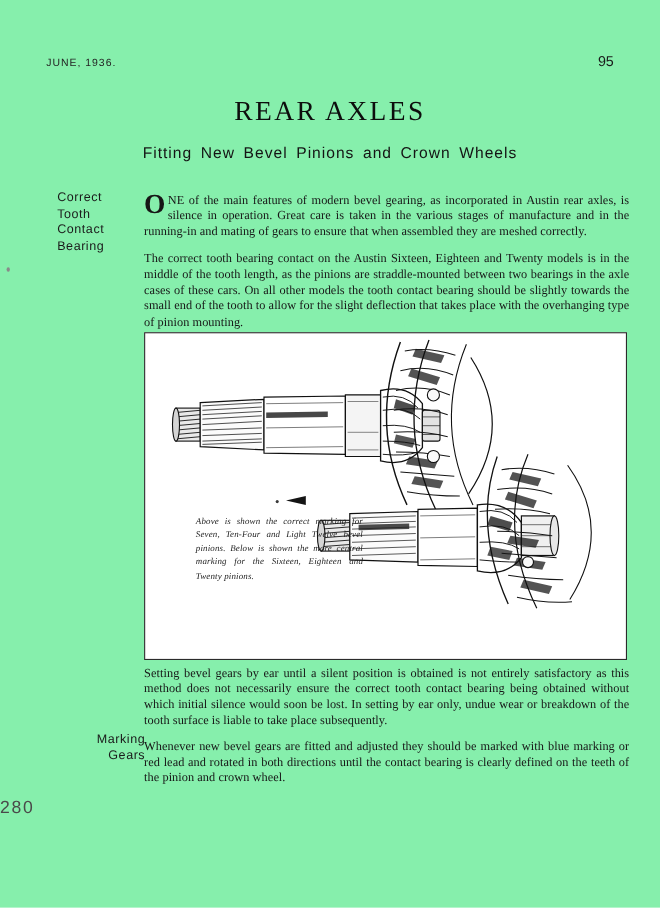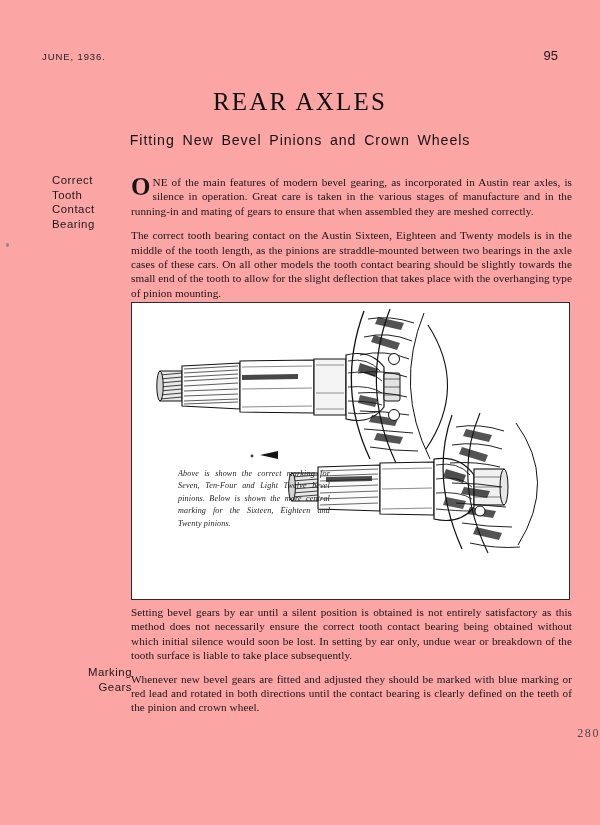--- a/index.html
+++ b/index.html
@@ -13,21 +13,21 @@
     height: 825px;
     overflow: hidden;
     font-family: "Liberation Serif", serif;
     color: #141414;
     position: relative;
   }
   .page {
     position: relative;
     width: 600px;
     height: 825px;
-    background: #fca5a5;
+    background: #86efac;
     box-sizing: border-box;
   }
 
   
   .running-head {
     position: absolute;
     top: 48px;
     left: 42px;
     right: 42px;
     height: 16px;
@@ -152,23 +152,23 @@
     color: #1c1c1c;
     letter-spacing: 0.15px;
   }
 
   
   .folio-bottom {
     position: absolute;
     top: 726px;
     left: 0;
     width: 600px;
-    text-align: right;
-    font-family: Liberation Serif, serif;
-    font-size: 12px;
+    text-align: left;
+    font-family: Liberation Sans, sans-serif;
+    font-size: 16px;
     letter-spacing: 1.6px;
     color: #4a4a4a;
   }
 
   
   .speck {
     position: absolute;
     left: 6px;
     top: 243px;
     width: 3px;

